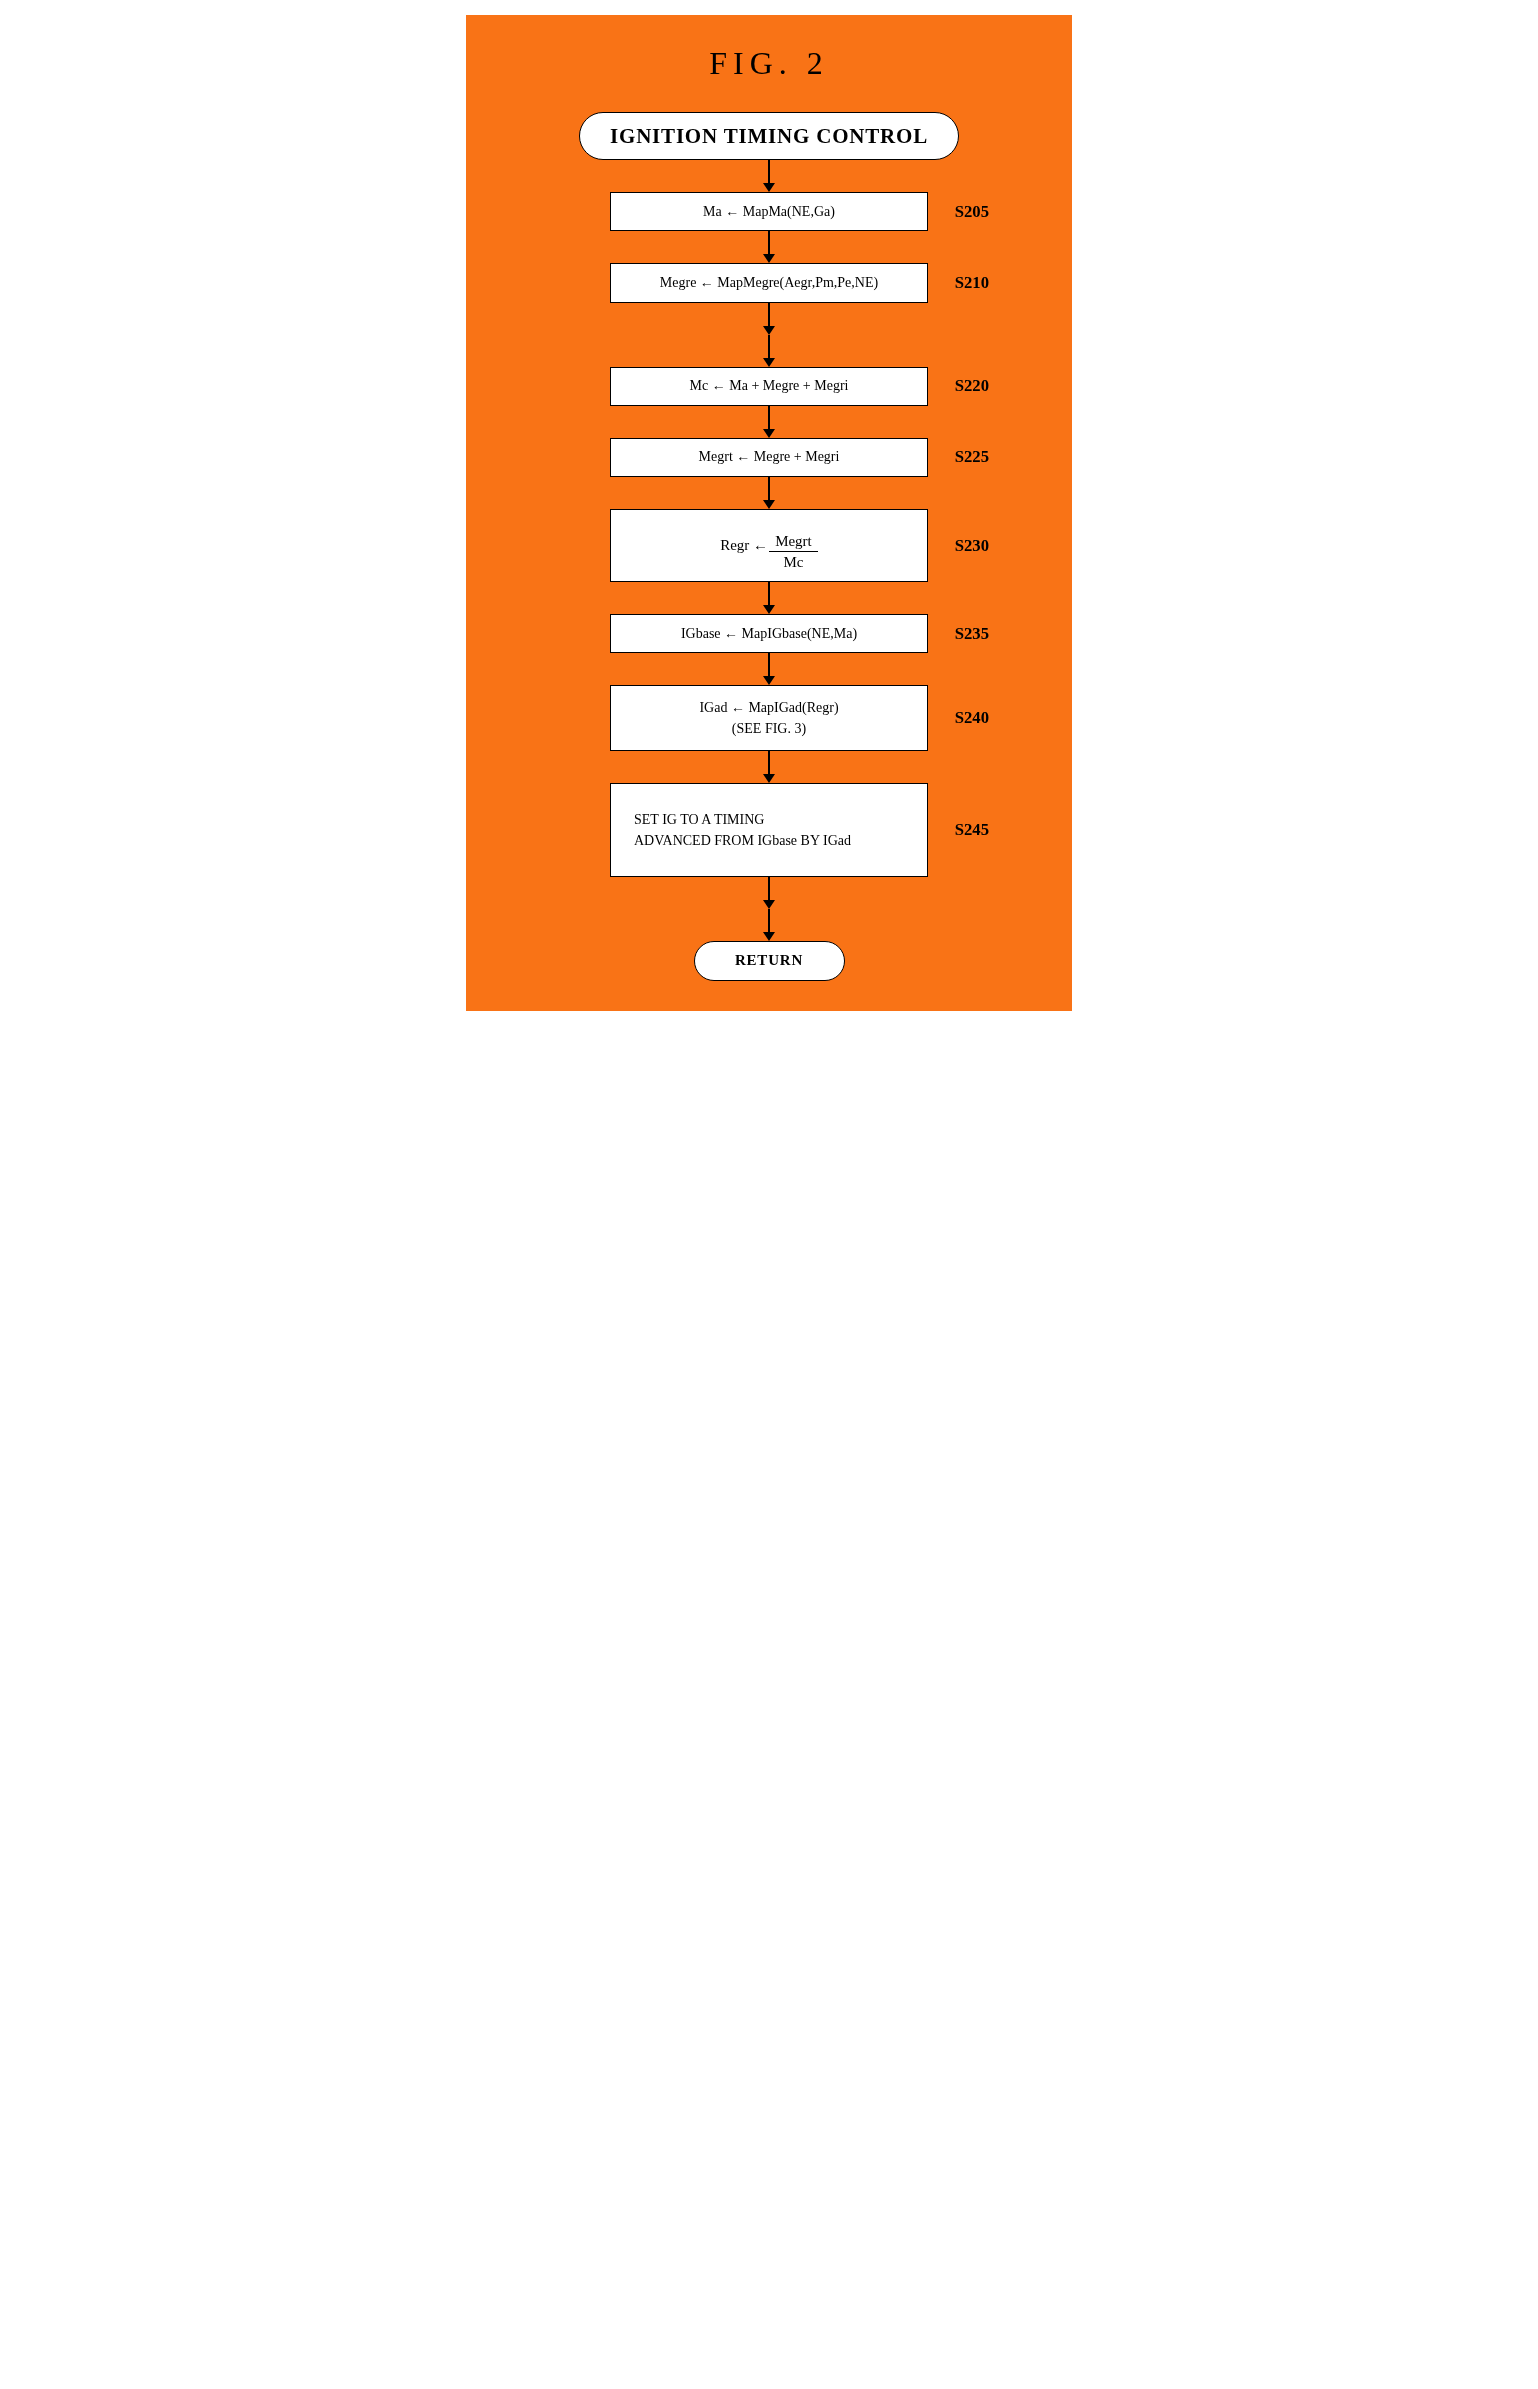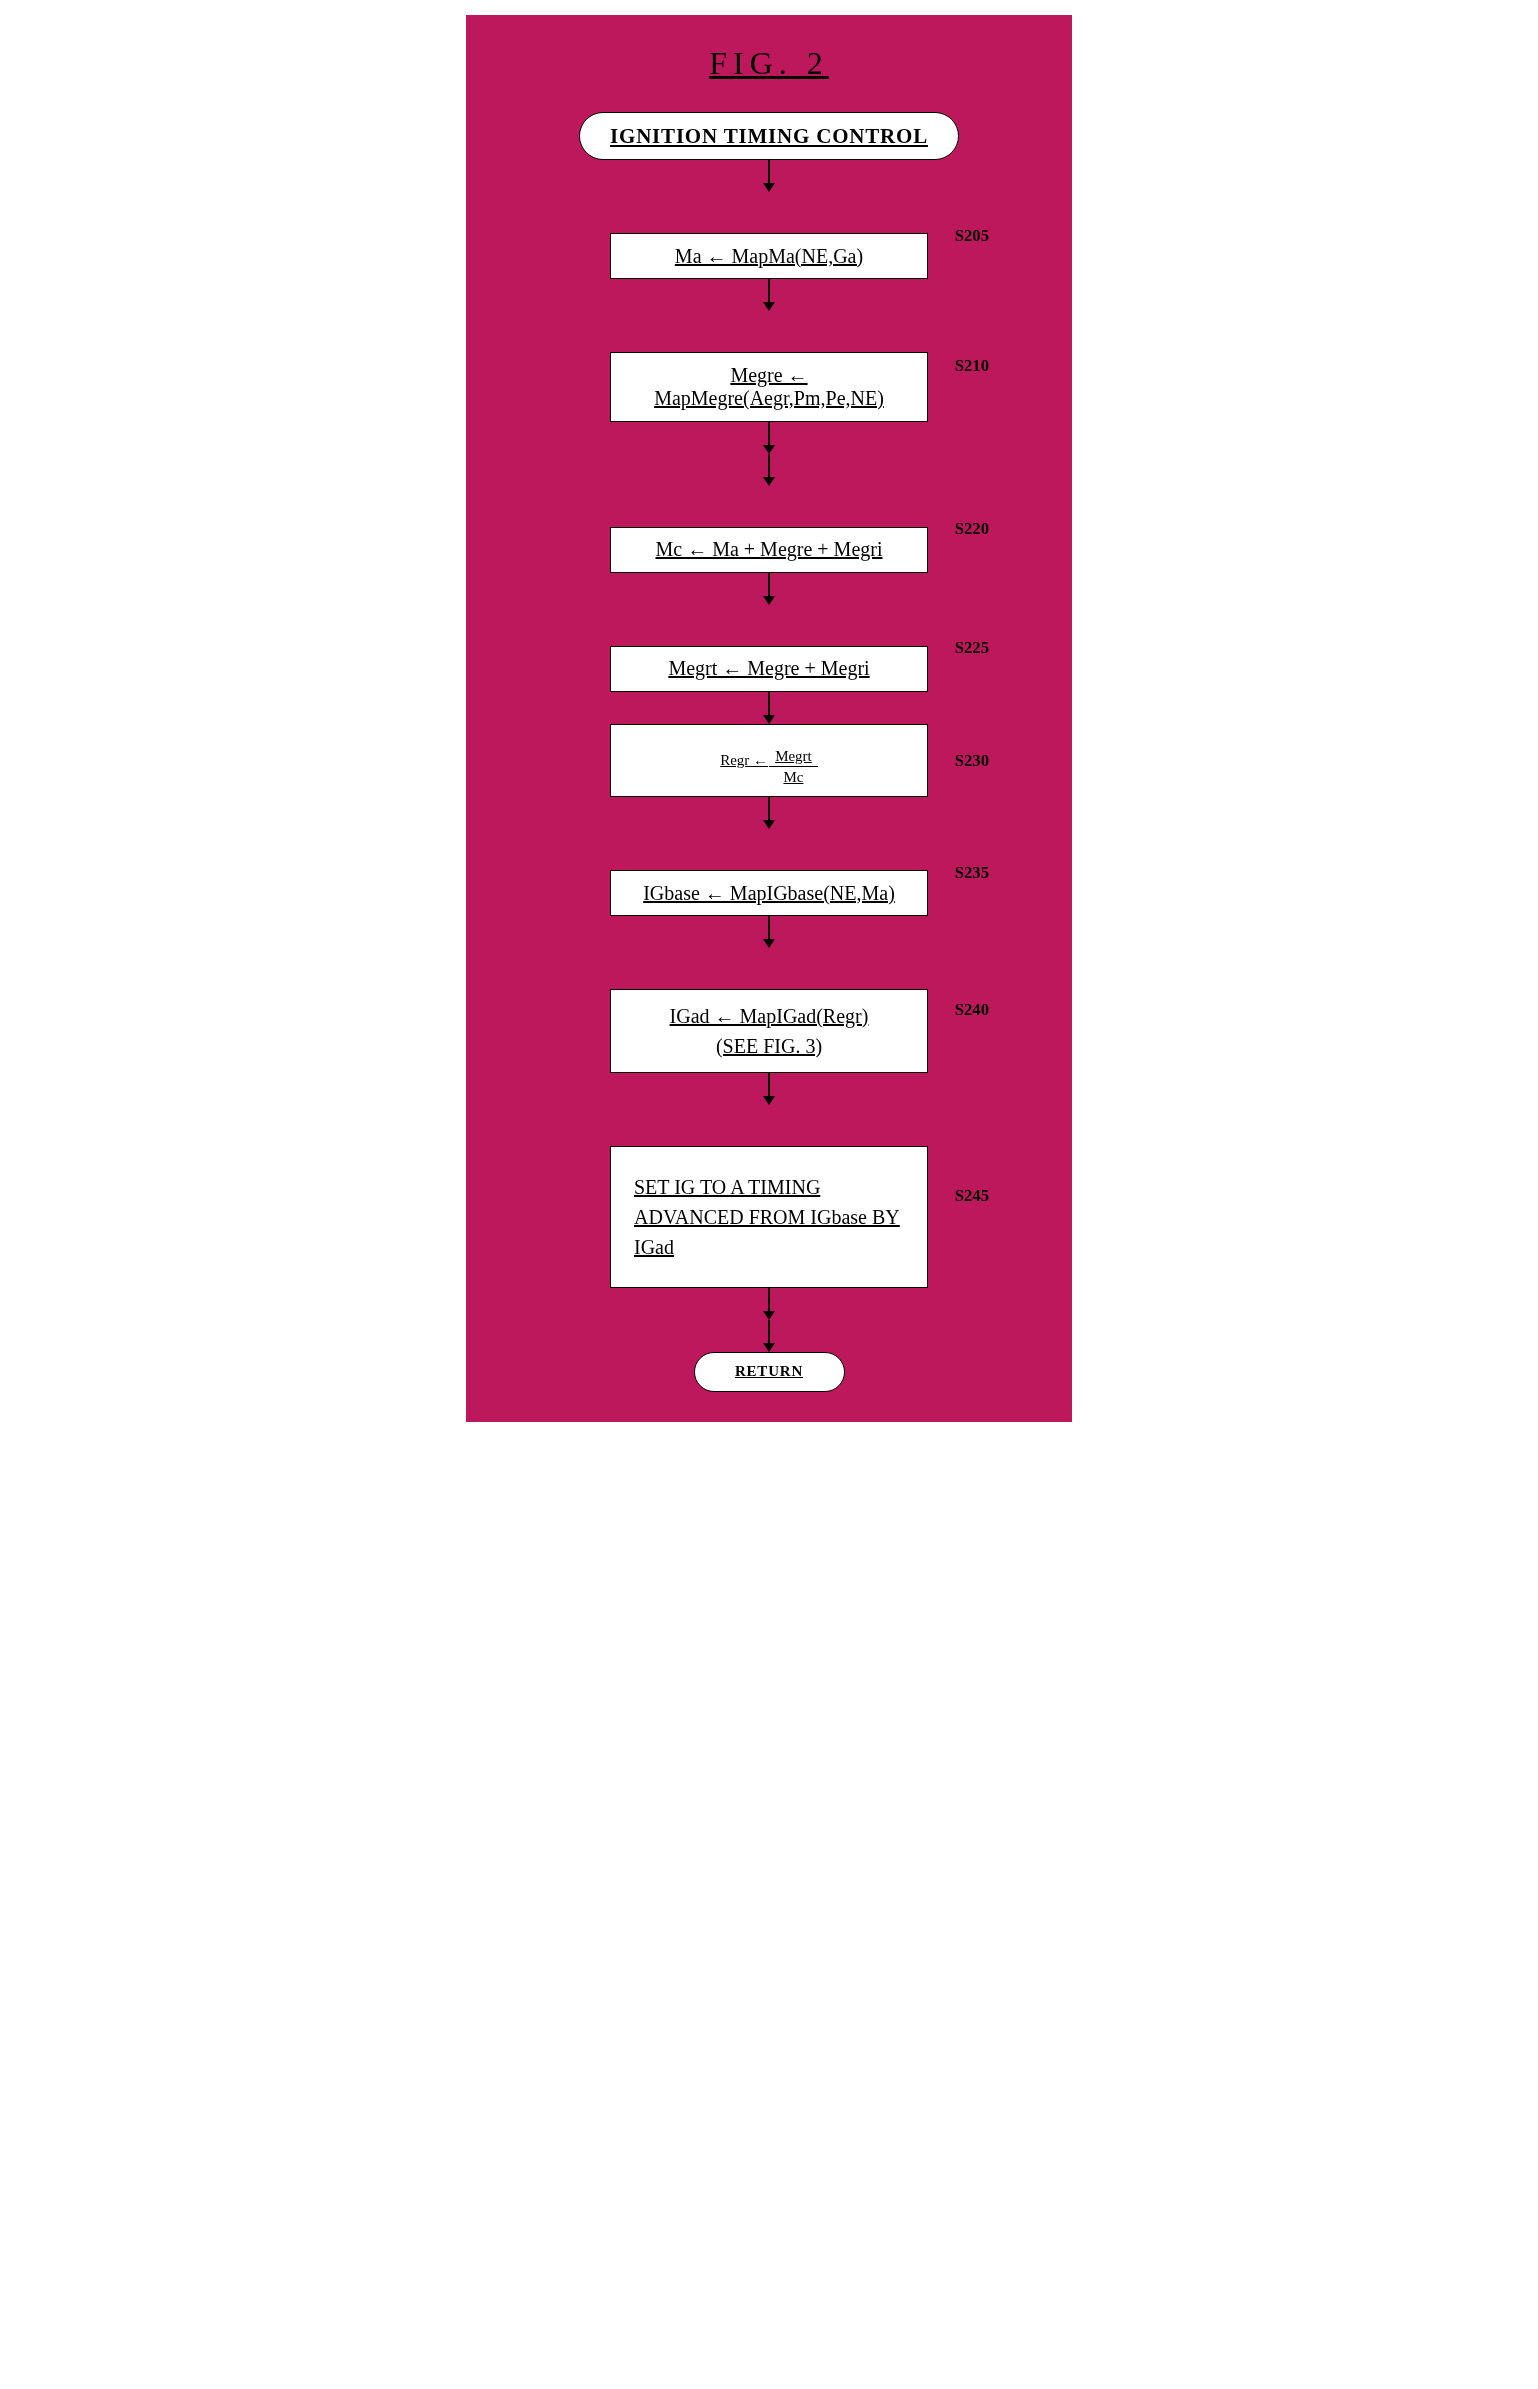--- a/index.html
+++ b/index.html
@@ -13,24 +13,23 @@
       font-family: 'Times New Roman', Times, serif;
       display: flex;
       justify-content: center;
       align-items: flex-start;
       min-height: 100vh;
       padding: 15px;
     }
 
     .page {
       width: 606px;
-      background: #be185d;
+      background: #f97316;
       padding: 30px 45px;
       position: relative;
-      text-decoration: underline;
     }
 
     .figure-title {
       text-align: center;
       font-size: 32px;
       font-weight: normal;
       letter-spacing: 6px;
       margin-bottom: 30px;
       font-family: 'Times New Roman', Times, serif;
     }
@@ -67,26 +66,25 @@
       font-weight: bold;
       text-align: center;
       background: #fff;
       min-width: 227px;
       letter-spacing: 0.8px;
     }
 
     .node-rect {
       border: 1.5px solid #000;
       padding: 10.6px 23px;
-      font-size: 20px;
+      font-size: 14px;
       text-align: center;
       background: #fff;
       min-width: 318px;
       max-width: 318px;
-      margin-top: 41px;
     }
 
     .node-rect-fraction {
       border: 1.5px solid #000;
       padding: 10.6px 23px;
       font-size: 15px;
       text-align: center;
       background: #fff;
       min-width: 318px;
       max-width: 318px;

